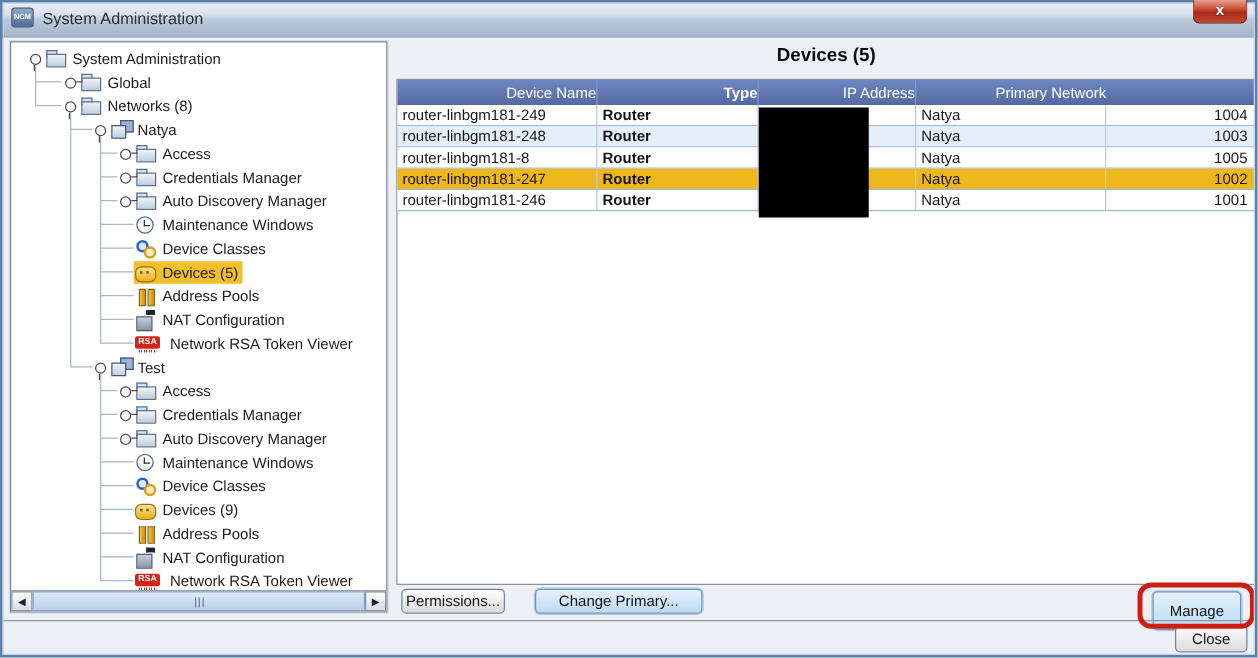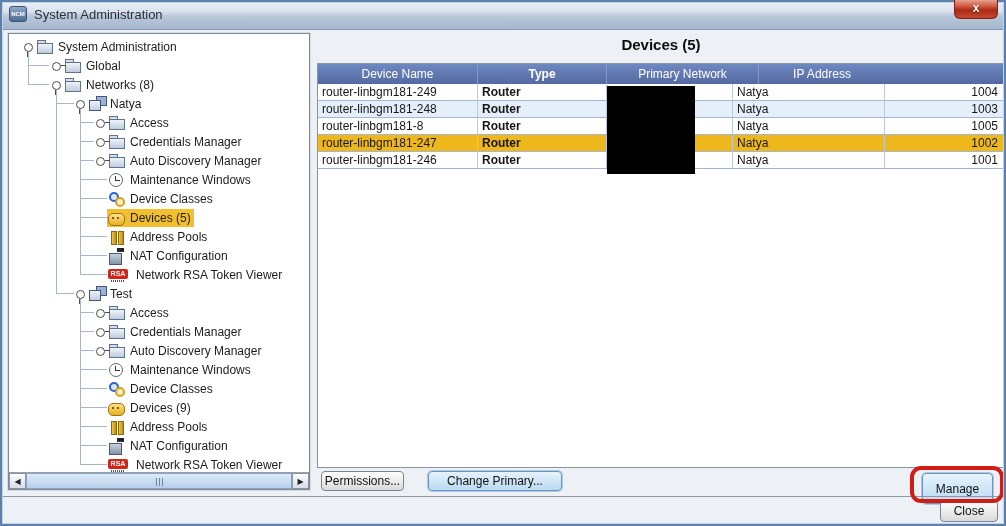--- a/index.html
+++ b/index.html
@@ -164,21 +164,21 @@
   .panel-title {
     position:absolute; left:318px; top:36px; width:686px; height:22px;
     text-align:center; font-size:15px; font-weight:bold; color:#0d0d0d;
   }
   .viewport {
     position:absolute; left:317px; top:63px; width:688px; height:405px;
     background:#fff; border:1px solid #8a93a2;
   }
   .thead { display:flex; height:20px; background:linear-gradient(#6e88c3,#54699f); }
   .th {
-    color:#fff; font-size:12px; text-align:center; line-height:20px;
+    color:#fff; font-size:12px; text-align:right; line-height:20px;
     border-right:1px solid #8396c8; overflow:hidden; cursor:pointer;
   }
   .th:last-child { border-right:none; }
   .trow { display:flex; height:17px; background:#fff; border-bottom:1px solid #a3b7d4; cursor:pointer; }
   .trow.alt { background:#e5effa; }
   .trow.sel-row { background:#eeb81d; }
   .td {
     font-size:12px; line-height:16px; padding-left:4px; overflow:hidden;
     border-right:1px solid #bcc9dd; color:#161616;
   }
@@ -392,22 +392,22 @@
     <div class="sb-btn">▶</div>
   </div>
 </div>
 
 <div class="panel-title">Devices (5)</div>
 
 <div class="viewport">
   <div class="thead" id="thead">
       <div class="th c0">Device Name</div>
       <div class="th c1">Type</div>
+      <div class="th c2">IP Address</div>
       <div class="th c3">Primary Network</div>
-      <div class="th c2">IP Address</div>
     </div>
   <div id="tbody">
       <div class="trow">
         <div class="td c0">router-linbgm181-249</div>
         <div class="td c1">Router</div>
         <div class="td c2"></div>
         <div class="td c3">Natya</div>
         <div class="td c4">1004</div>
       </div>
       <div class="trow alt">

